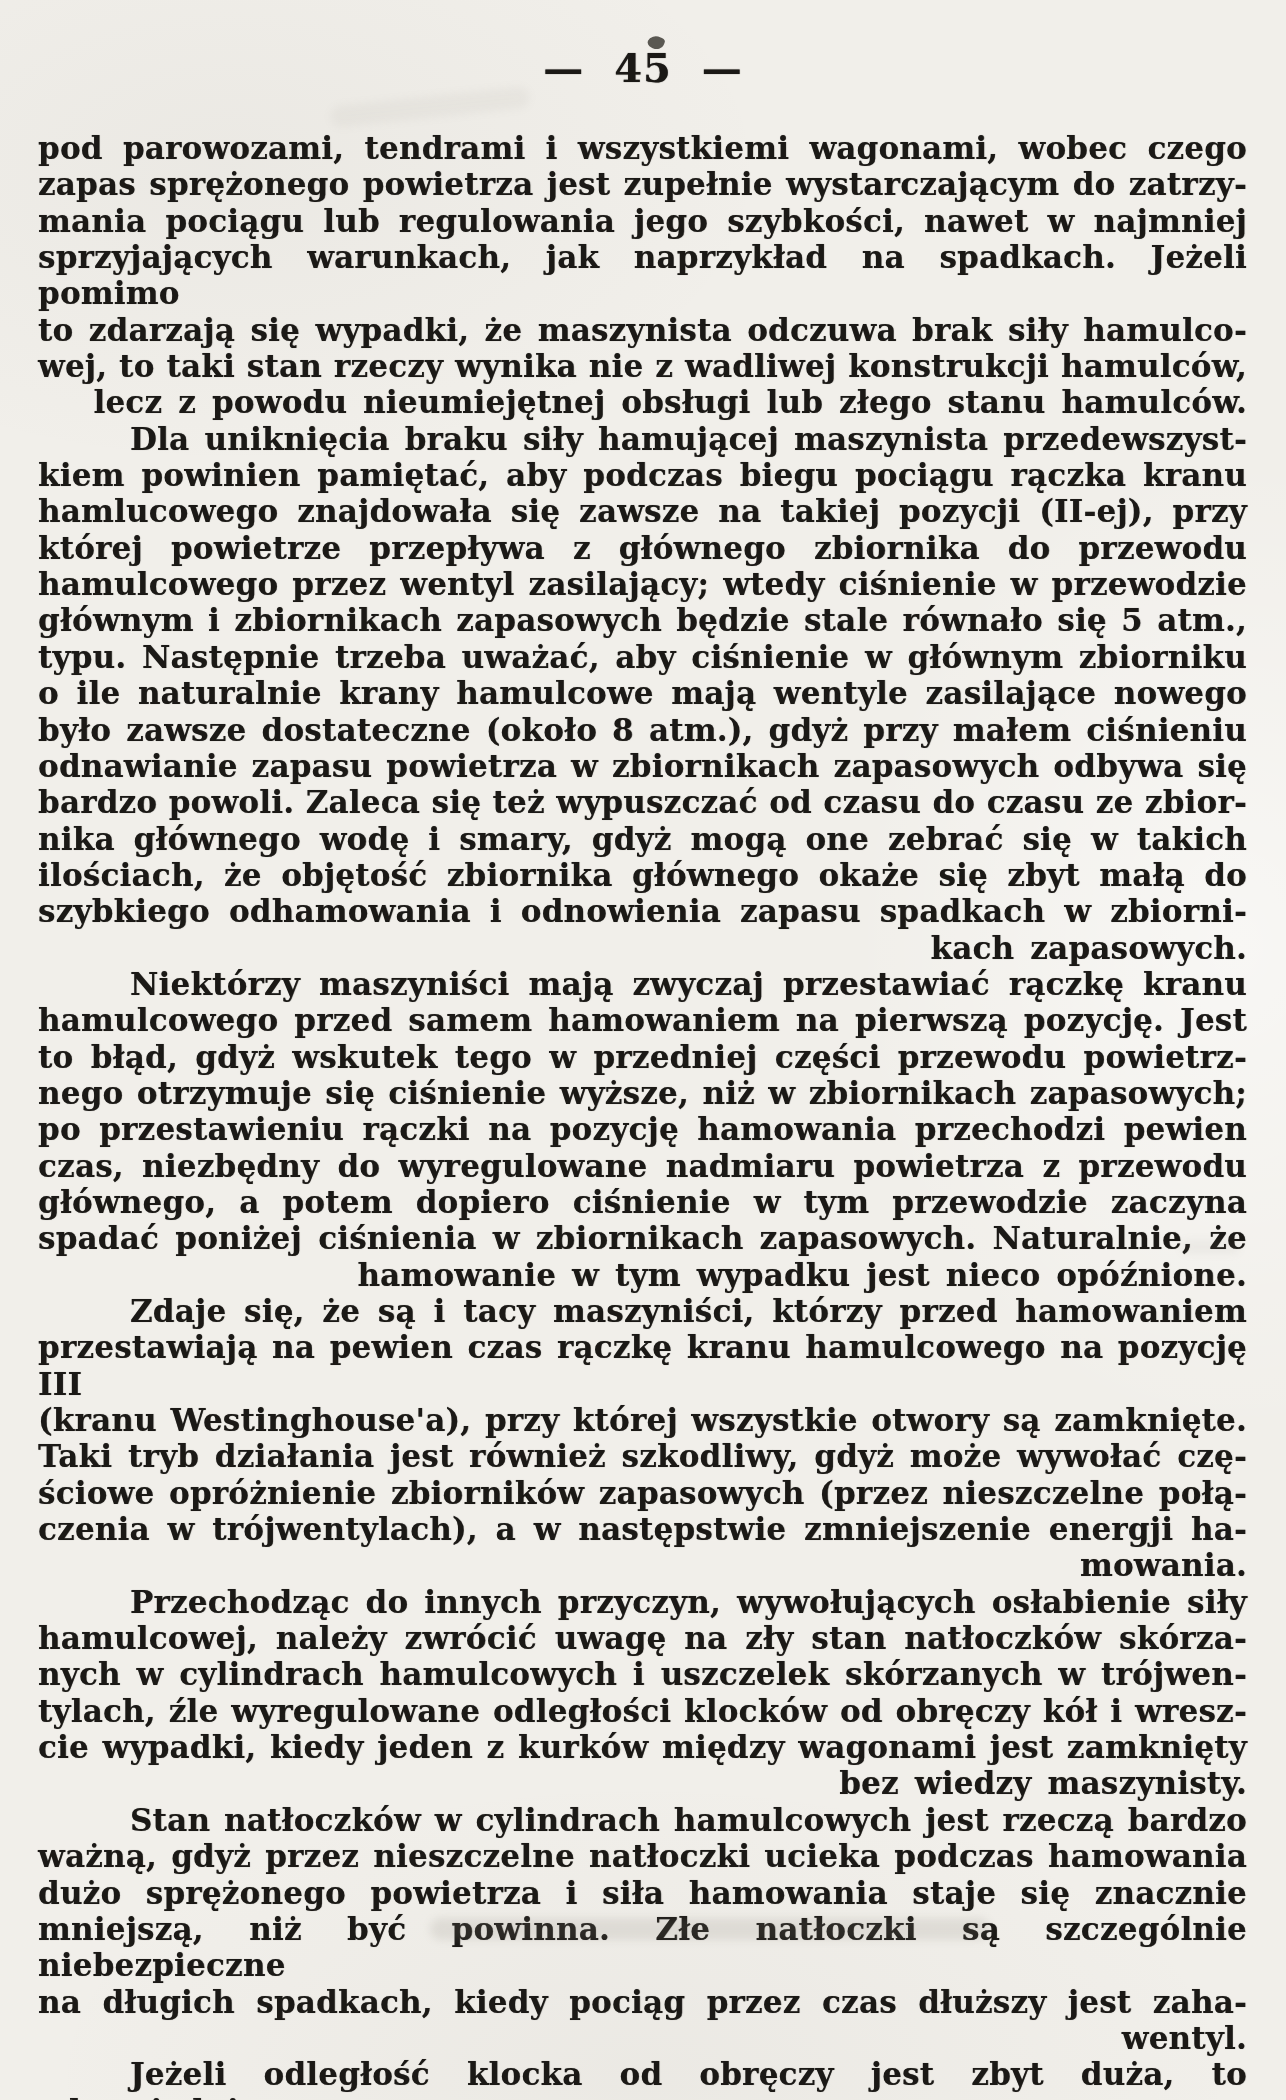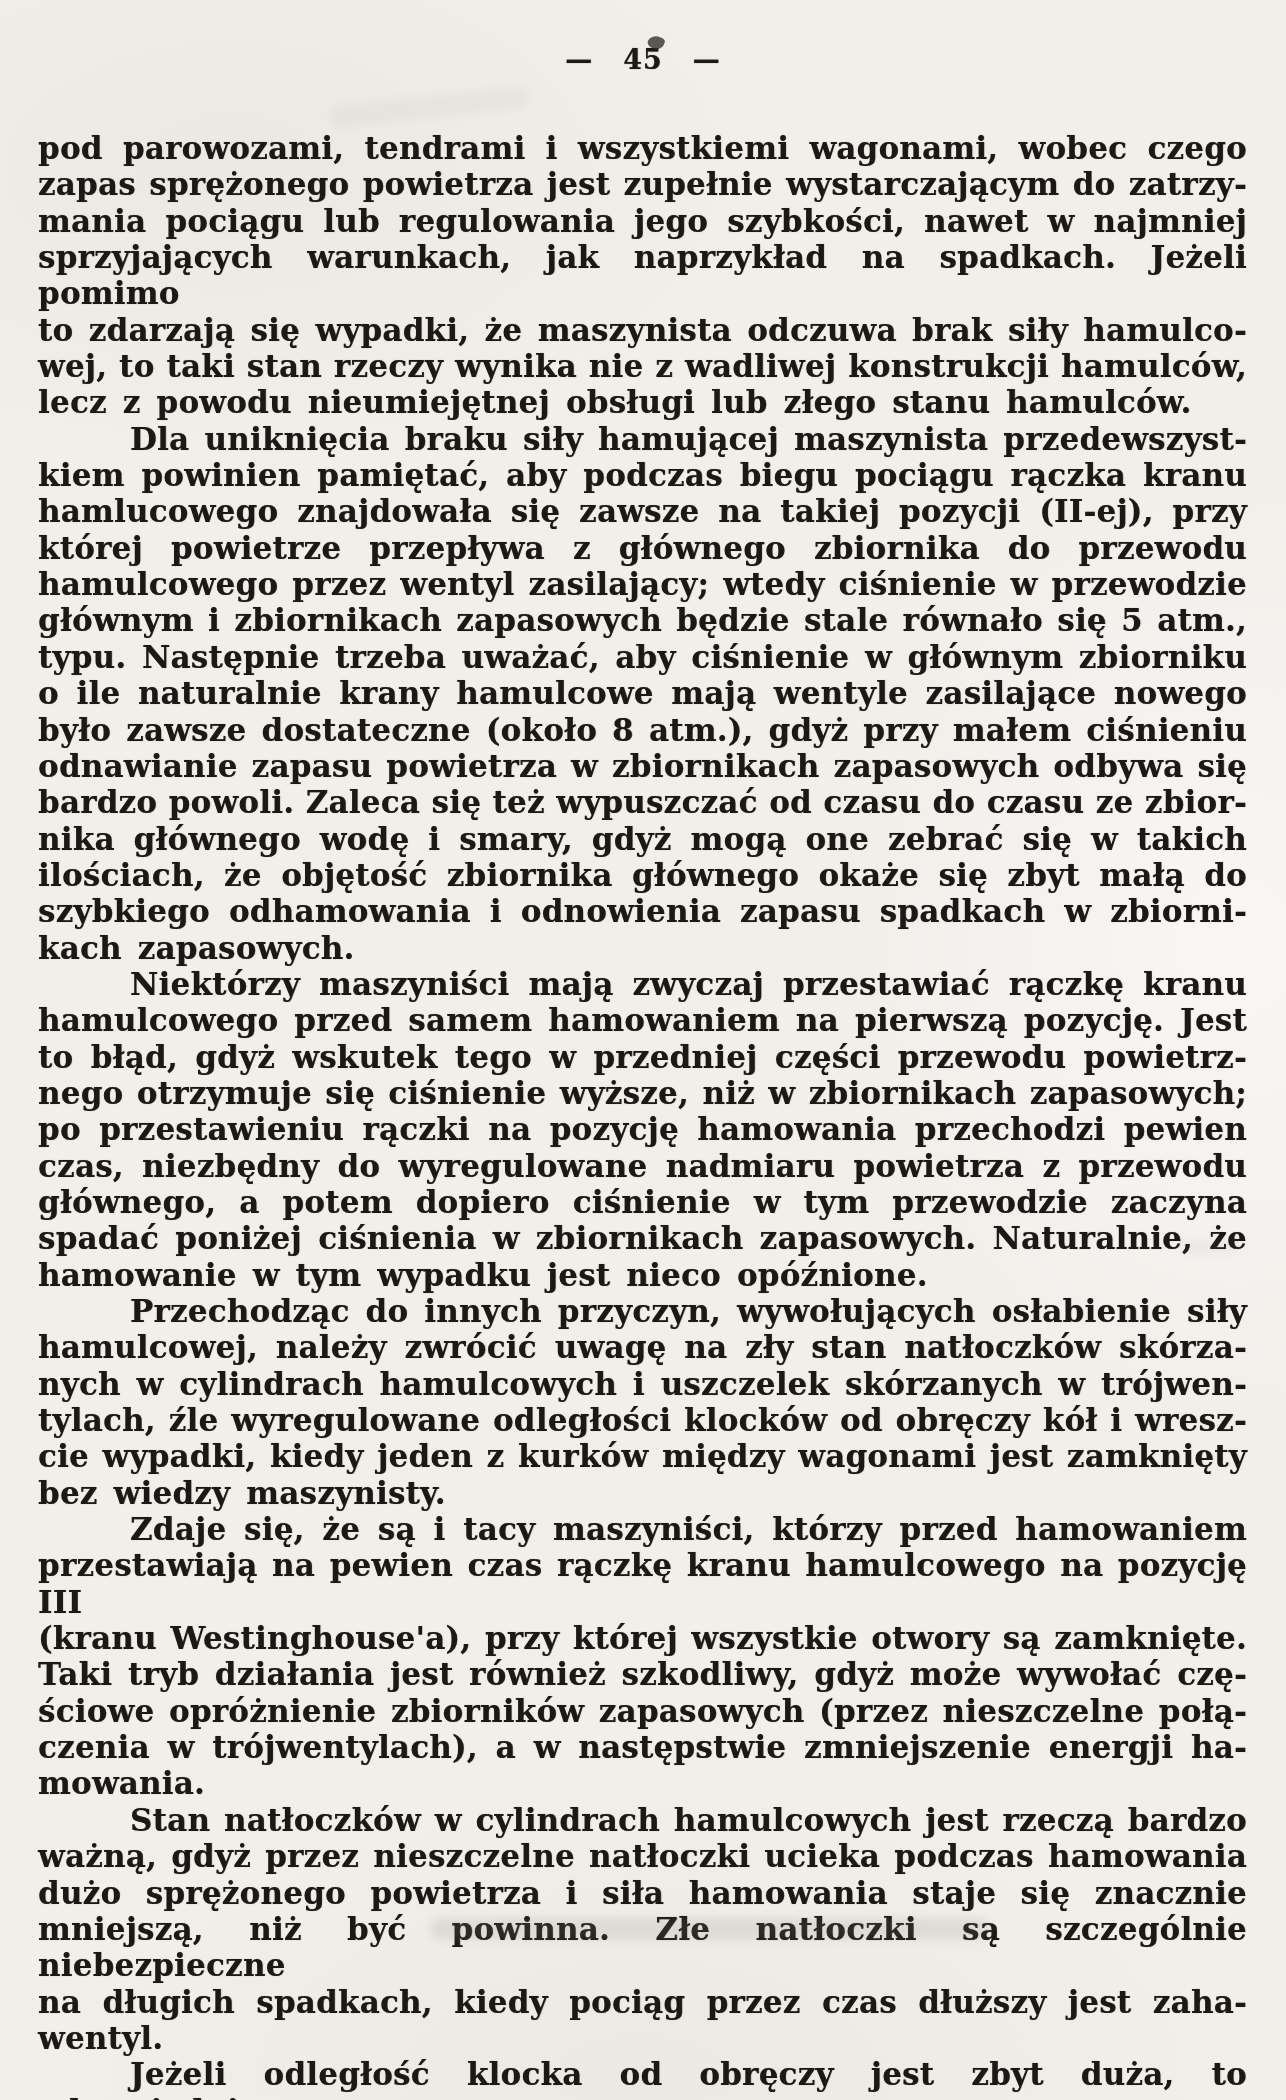--- a/index.html
+++ b/index.html
@@ -22,21 +22,21 @@
       radial-gradient(ellipse 700px 900px at 96% 45%, rgba(255,255,255,0.5), rgba(255,255,255,0) 55%),
       radial-gradient(ellipse 1000px 500px at 50% 99%, rgba(125,120,110,0.05), rgba(0,0,0,0) 60%),
       var(--paper, #f1efea);
   }
   .header {
     position: absolute;
     top: 44px;
     left: 0;
     width: 100%;
     text-align: center;
-    font-size: 27px;
+    font-size: 40px;
     font-weight: bold;
     color: var(--ink, #1b1916);
     letter-spacing: 1px;
     text-shadow: 0 0 1px rgba(27,25,22,0.7);
   }
   .header .num { margin: 0 30px; }
   .ink-blot {
     position: absolute;
     top: 36px;
     left: 648px;
@@ -53,21 +53,21 @@
     left: 38px;
     right: 39px;
     color: var(--ink, #1b1916);
     font-size: 31px;
     font-weight: bold;
     line-height: 36.35px;
     letter-spacing: 0.2px;
     text-shadow: 0.3px 0.3px 0.7px rgba(27,25,22,0.55);
   }
   .para { margin: 0; }
-  .line { text-align: left; word-spacing: 5px; white-space: normal; }
+  .line { text-align: right; word-spacing: 5px; white-space: normal; }
   .line.just { text-align: justify; text-align-last: justify; word-spacing: normal; }
   .line.ind { text-indent: 92px; }
   .smudge {
     position: absolute;
     background: #8a857b;
     filter: blur(4px);
     opacity: 0.18;
     border-radius: 12px;
     pointer-events: none;
   }
@@ -136,35 +136,35 @@
         <div class="line just">hamulcowego przed samem hamowaniem na pierwszą pozycję. Jest</div>
         <div class="line just">to błąd, gdyż wskutek tego w przedniej części przewodu powietrz-</div>
         <div class="line just">nego otrzymuje się ciśnienie wyższe, niż w zbiornikach zapasowych;</div>
         <div class="line just">po przestawieniu rączki na pozycję hamowania przechodzi pewien</div>
         <div class="line just">czas, niezbędny do wyregulowane nadmiaru powietrza z przewodu</div>
         <div class="line just">głównego, a potem dopiero ciśnienie w tym przewodzie zaczyna</div>
         <div class="line just">spadać poniżej ciśnienia w zbiornikach zapasowych. Naturalnie, że</div>
         <div class="line">hamowanie w tym wypadku jest nieco opóźnione.</div>
       </div>
       <div class="para">
-        <div class="line just ind">Przechodząc do innych przyczyn, wywołujących osłabienie siły</div>
-        <div class="line just">hamulcowej, należy zwrócić uwagę na zły stan natłoczków skórza-</div>
-        <div class="line just">nych w cylindrach hamulcowych i uszczelek skórzanych w trójwen-</div>
-        <div class="line just">tylach, źle wyregulowane odległości klocków od obręczy kół i wresz-</div>
-        <div class="line just">cie wypadki, kiedy jeden z kurków między wagonami jest zamknięty</div>
-        <div class="line">bez wiedzy maszynisty.</div>
-      </div>
-      <div class="para">
         <div class="line just ind">Zdaje się, że są i tacy maszyniści, którzy przed hamowaniem</div>
         <div class="line just">przestawiają na pewien czas rączkę kranu hamulcowego na pozycję III</div>
         <div class="line just">(kranu Westinghouse'a), przy której wszystkie otwory są zamknięte.</div>
         <div class="line just">Taki tryb działania jest również szkodliwy, gdyż może wywołać czę-</div>
         <div class="line just">ściowe opróżnienie zbiorników zapasowych (przez nieszczelne połą-</div>
         <div class="line just">czenia w trójwentylach), a w następstwie zmniejszenie energji ha-</div>
         <div class="line">mowania.</div>
+      </div>
+      <div class="para">
+        <div class="line just ind">Przechodząc do innych przyczyn, wywołujących osłabienie siły</div>
+        <div class="line just">hamulcowej, należy zwrócić uwagę na zły stan natłoczków skórza-</div>
+        <div class="line just">nych w cylindrach hamulcowych i uszczelek skórzanych w trójwen-</div>
+        <div class="line just">tylach, źle wyregulowane odległości klocków od obręczy kół i wresz-</div>
+        <div class="line just">cie wypadki, kiedy jeden z kurków między wagonami jest zamknięty</div>
+        <div class="line">bez wiedzy maszynisty.</div>
       </div>
       <div class="para">
         <div class="line just ind">Stan natłoczków w cylindrach hamulcowych jest rzeczą bardzo</div>
         <div class="line just">ważną, gdyż przez nieszczelne natłoczki ucieka podczas hamowania</div>
         <div class="line just">dużo sprężonego powietrza i siła hamowania staje się znacznie</div>
         <div class="line just">mniejszą, niż być powinna. Złe natłoczki są szczególnie niebezpieczne</div>
         <div class="line just">na długich spadkach, kiedy pociąg przez czas dłuższy jest zaha-</div>
         <div class="line">wentyl.</div>
       </div>
       <div class="para">

